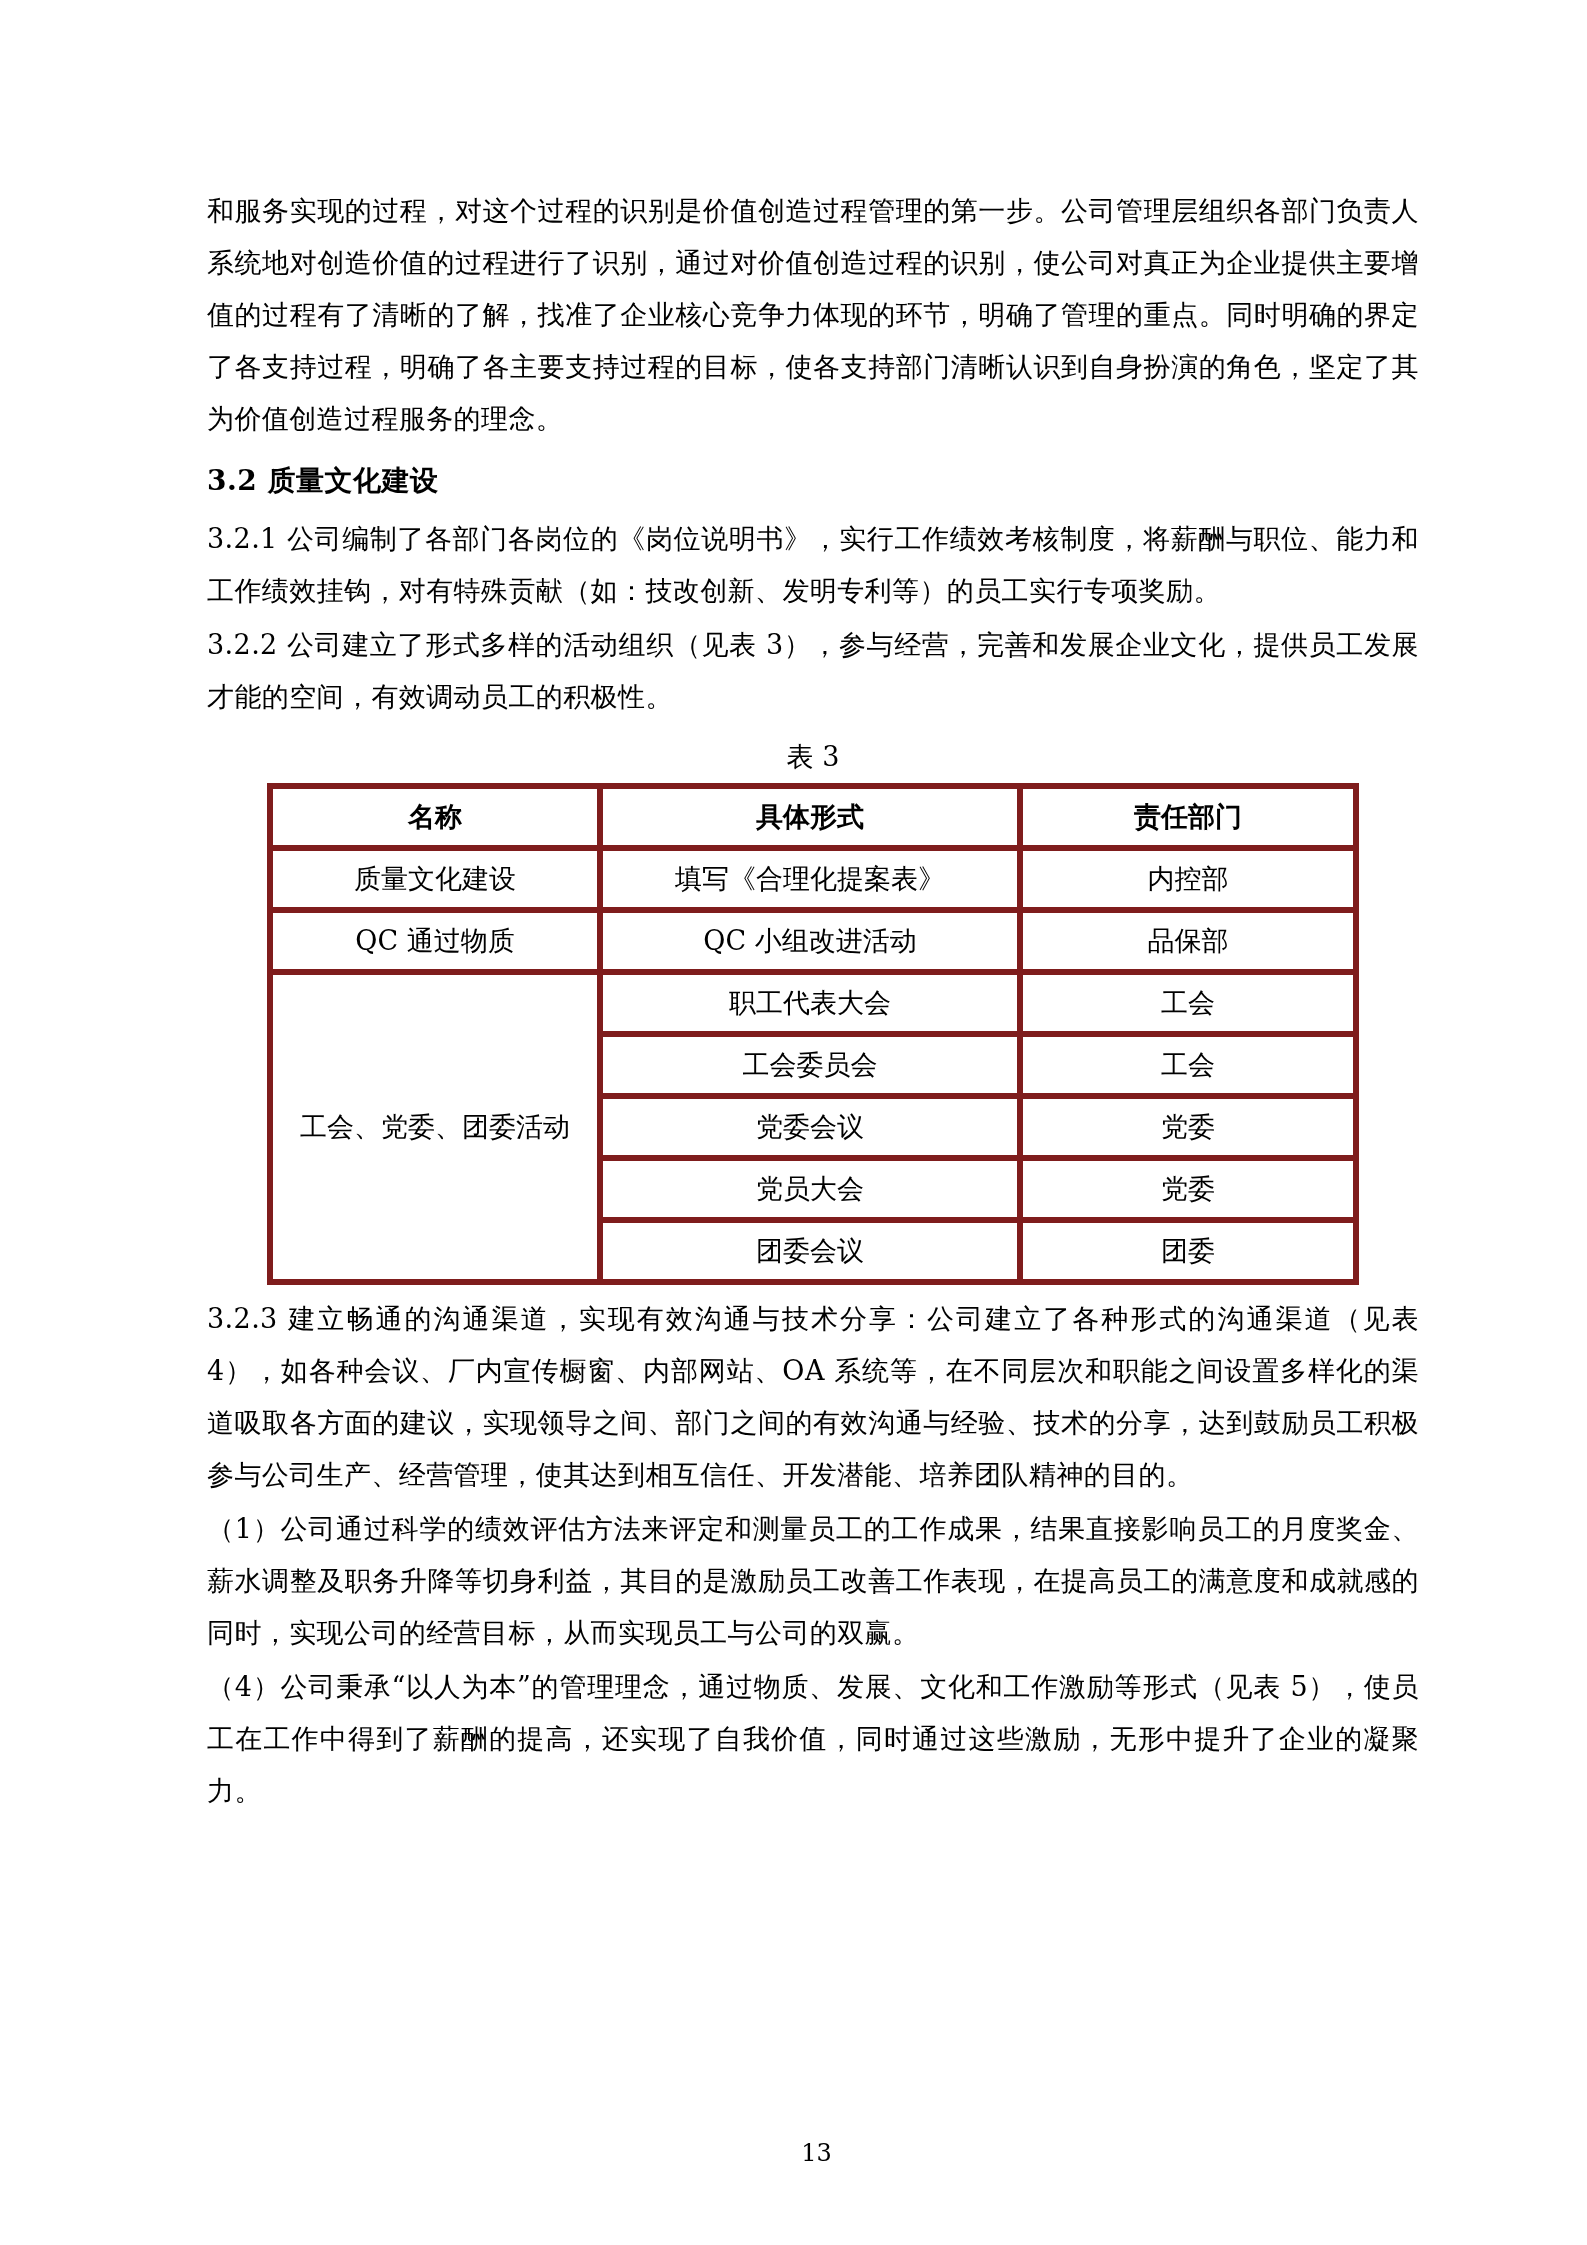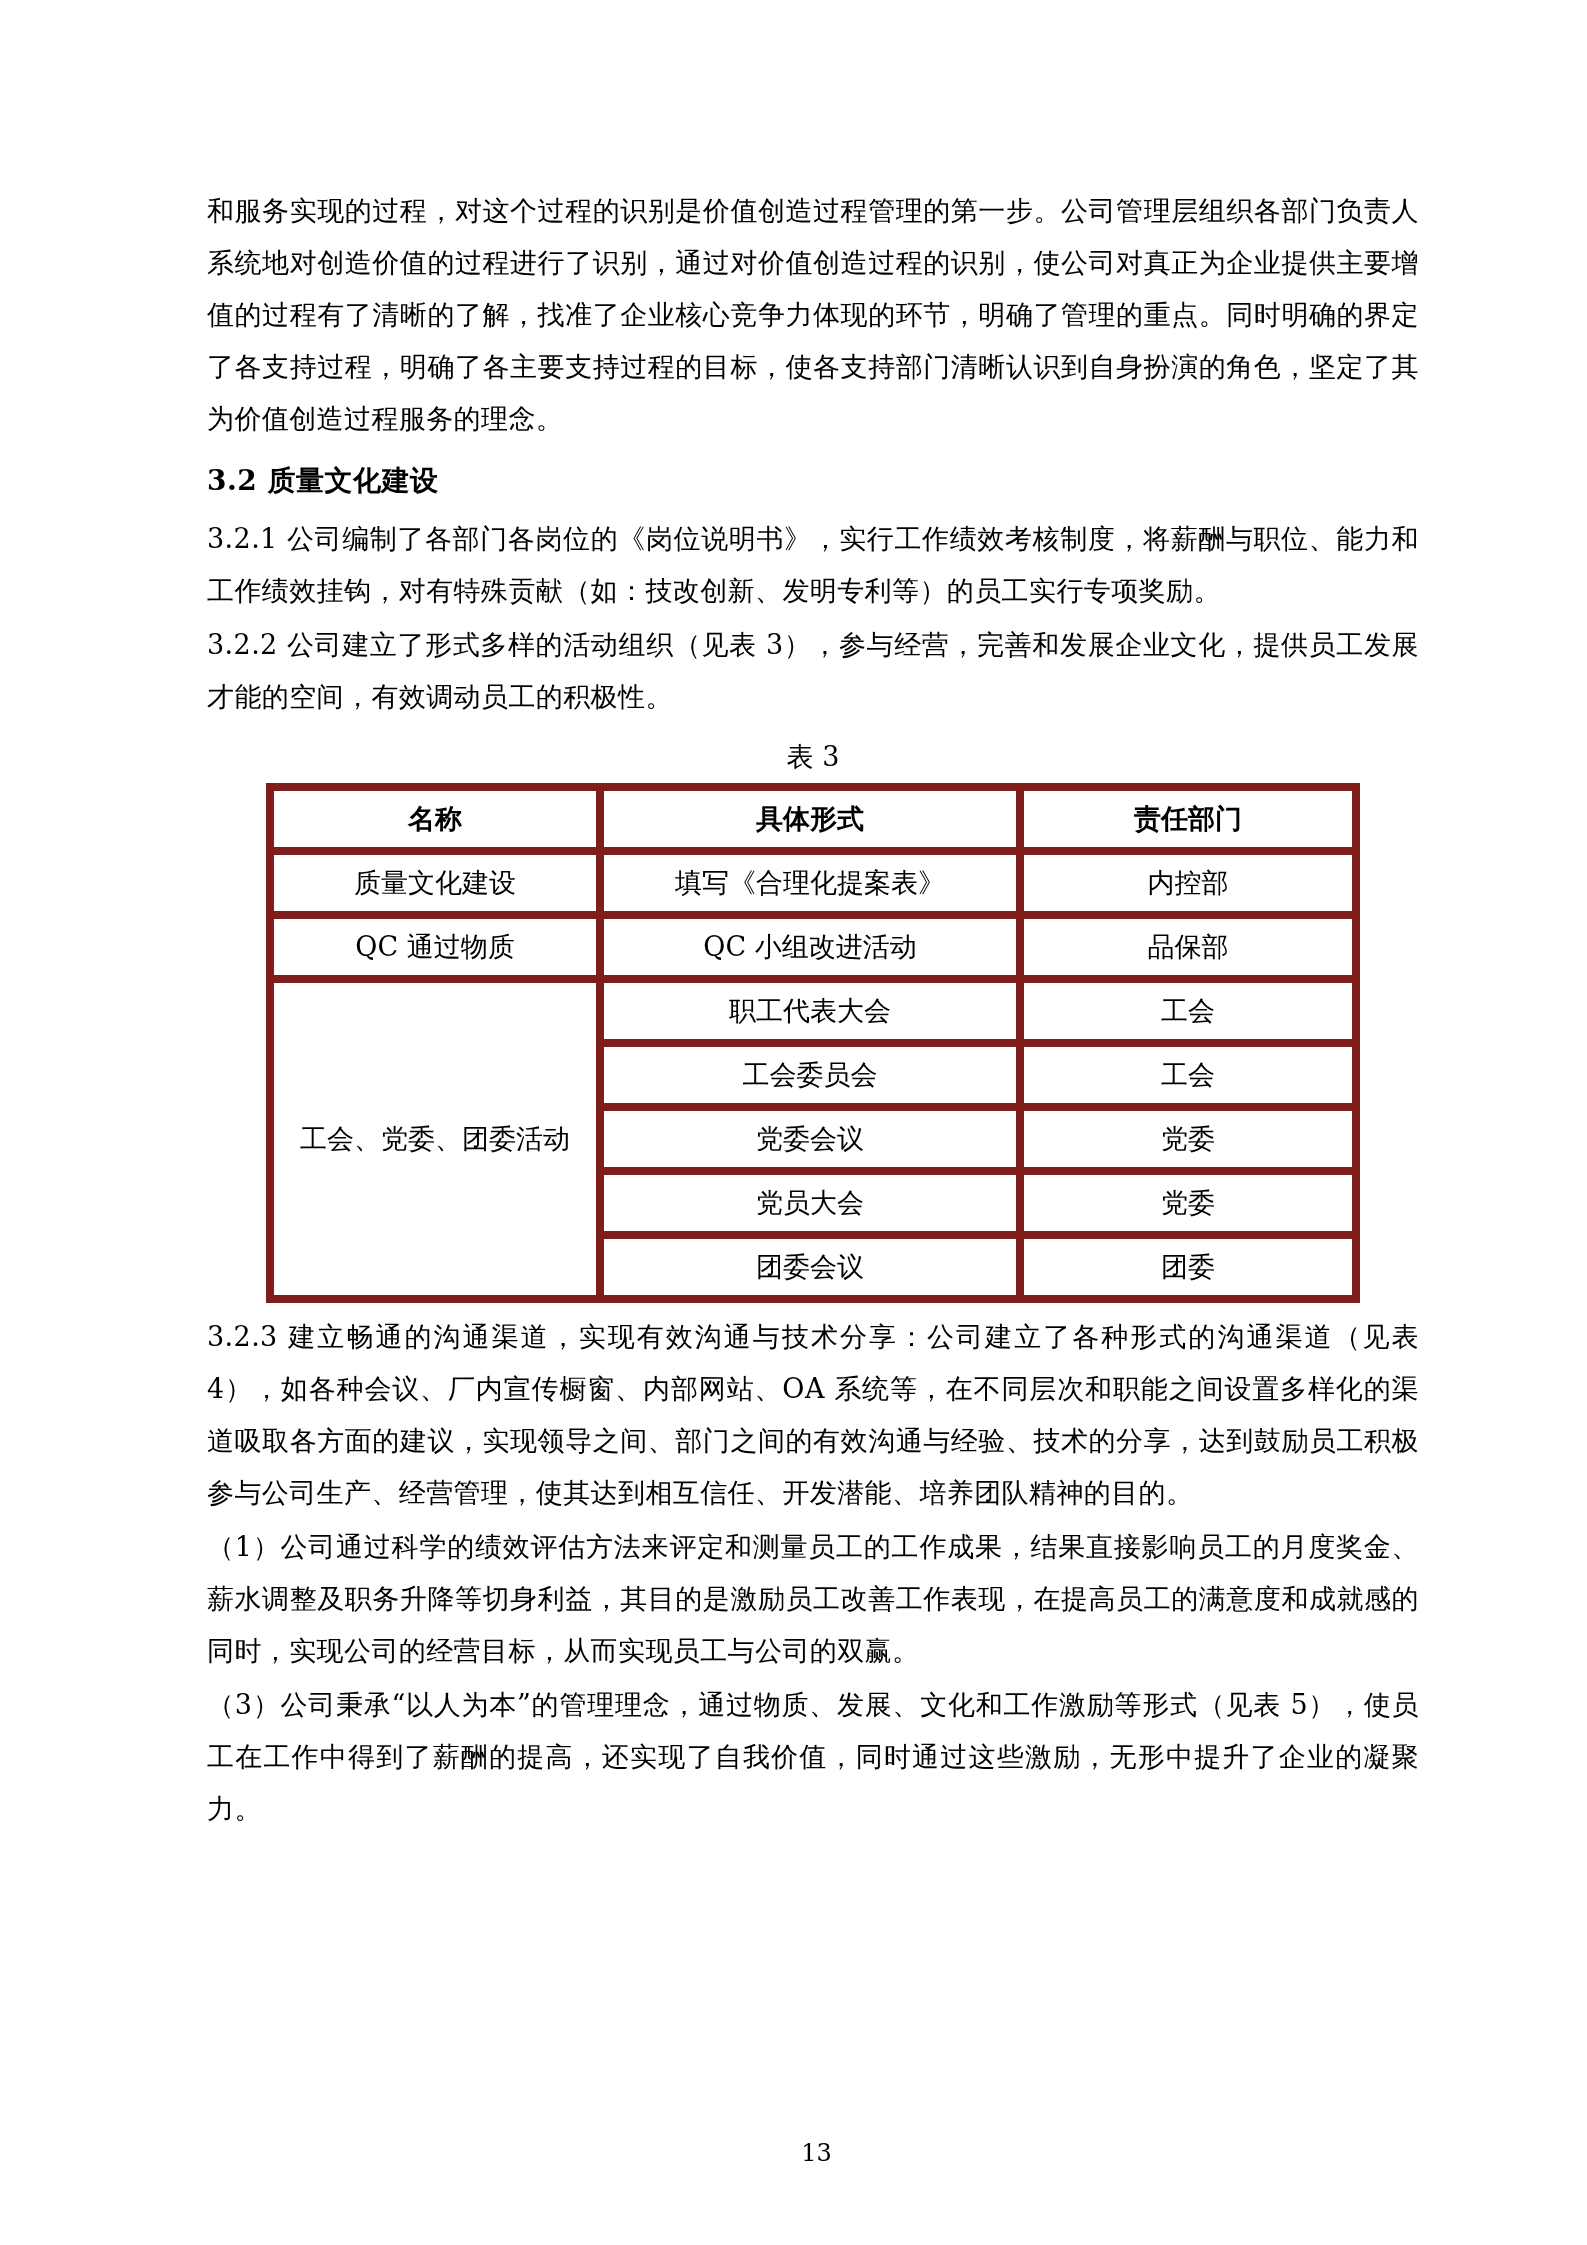--- a/index.html
+++ b/index.html
@@ -42,21 +42,21 @@
     line-height: 44px;
     margin: 12px 0 4px 0;
   }
   table.doc-table {
     border-collapse: collapse;
     width: 1086px;
     margin: 0 auto 8px auto;
     table-layout: fixed;
   }
   table.doc-table td, table.doc-table th {
-    border: 8px solid #7f1d1d;
+    border: 6px solid #7f1d1d;
     text-align: center;
     font-size: 27px;
     line-height: 38px;
     padding: 9px 4px;
     font-weight: normal;
   }
   table.doc-table th {
     font-weight: bold;
   }
   .col1 { width: 330px; }
@@ -129,16 +129,16 @@
       </tr>
       <tr>
         <td>团委会议</td>
         <td>团委</td>
       </tr>
     </tbody>
   </table>
 
   <p class="para">3.2.3 建立畅通的沟通渠道，实现有效沟通与技术分享：公司建立了各种形式的沟通渠道（见表 4），如各种会议、厂内宣传橱窗、内部网站、OA 系统等，在不同层次和职能之间设置多样化的渠道吸取各方面的建议，实现领导之间、部门之间的有效沟通与经验、技术的分享，达到鼓励员工积极参与公司生产、经营管理，使其达到相互信任、开发潜能、培养团队精神的目的。</p>
   <p class="para">（1）公司通过科学的绩效评估方法来评定和测量员工的工作成果，结果直接影响员工的月度奖金、薪水调整及职务升降等切身利益，其目的是激励员工改善工作表现，在提高员工的满意度和成就感的同时，实现公司的经营目标，从而实现员工与公司的双赢。</p>
-  <p class="para">（3）公司秉承“以人为本”的管理理念，通过物质、发展、文化和工作激励等形式（见表 5），使员工在工作中得到了薪酬的提高，还实现了自我价值，同时通过这些激励，无形中提升了企业的凝聚力。</p>
+  <p class="para">（4）公司秉承“以人为本”的管理理念，通过物质、发展、文化和工作激励等形式（见表 5），使员工在工作中得到了薪酬的提高，还实现了自我价值，同时通过这些激励，无形中提升了企业的凝聚力。</p>
 
   <div class="page-number">13</div>
 </div>
 
 </body></html>

